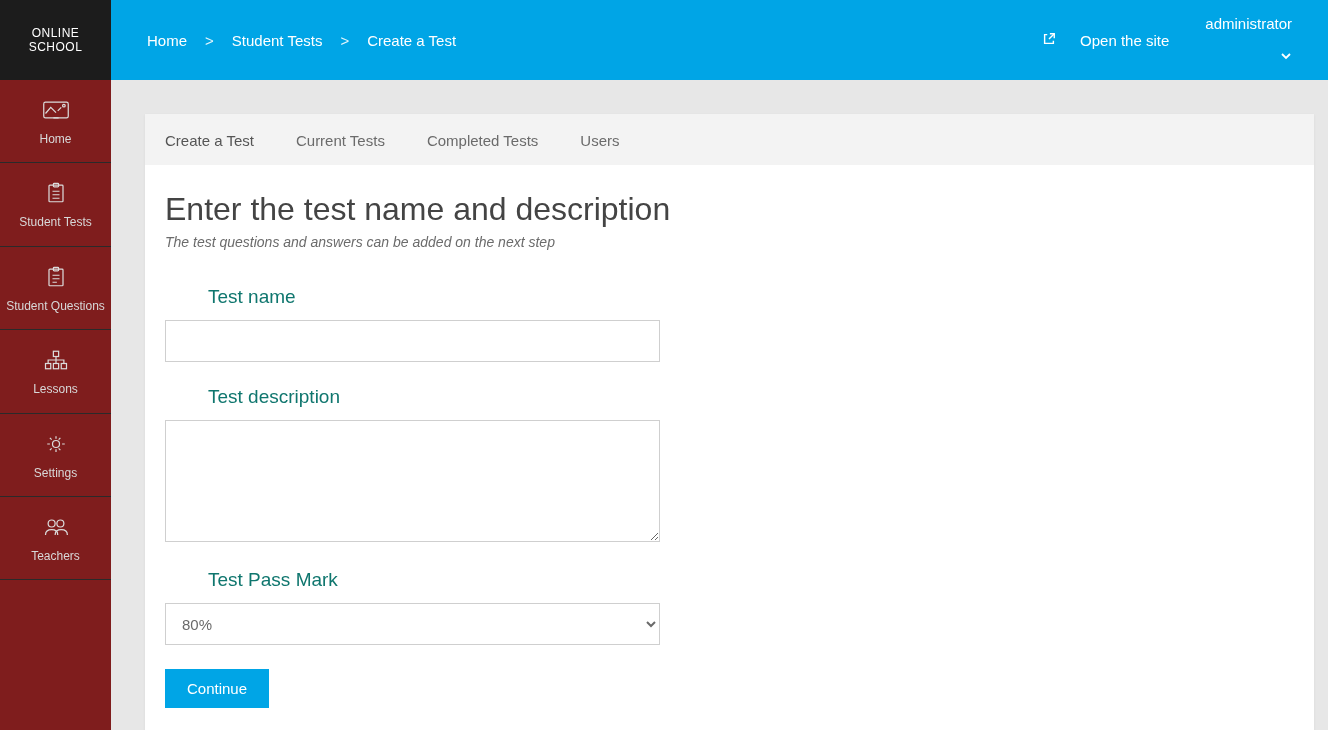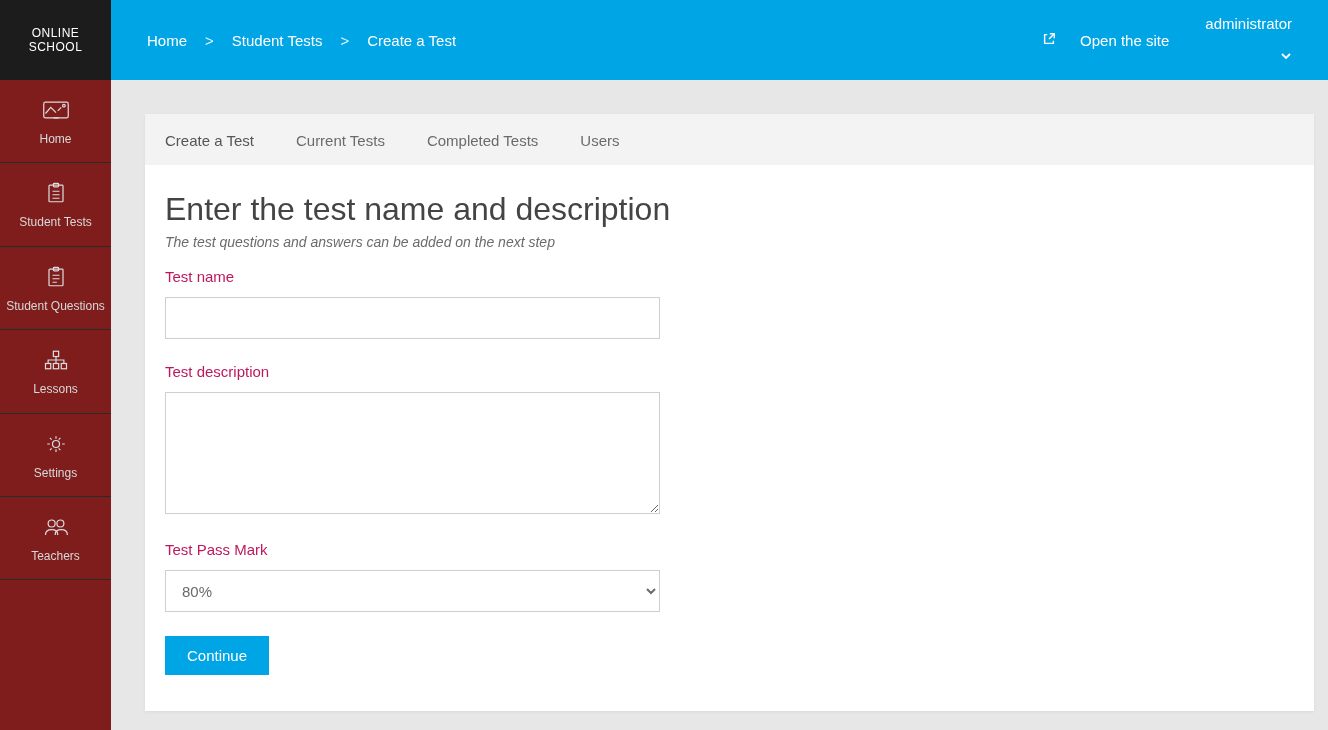--- a/index.html
+++ b/index.html
@@ -144,28 +144,29 @@
   .form-title {
     font-size: 32px;
     font-weight: 300;
     color: #444;
     margin-bottom: 6px;
   }
   .form-sub {
     font-style: italic;
     color: #6b6b6b;
     font-size: 14px;
-    margin-bottom: 18px;
+    margin-bottom: 36px;
   }
   .field { margin-bottom: 24px; }
   .field-label {
-    font-size: 15px;
-    color: #be185d;
+    font-size: 19px;
+    color: #0f766e;
     margin-bottom: 12px;
     display: block;
+    margin-left: 43px;
   }
   .text-input, .textarea, .select {
     width: 495px;
     max-width: 100%;
     border: 1px solid #cfcfcf;
     background: #fff;
     font-family: inherit;
     font-size: 15px;
     padding: 11px 12px;
     color: #444;

